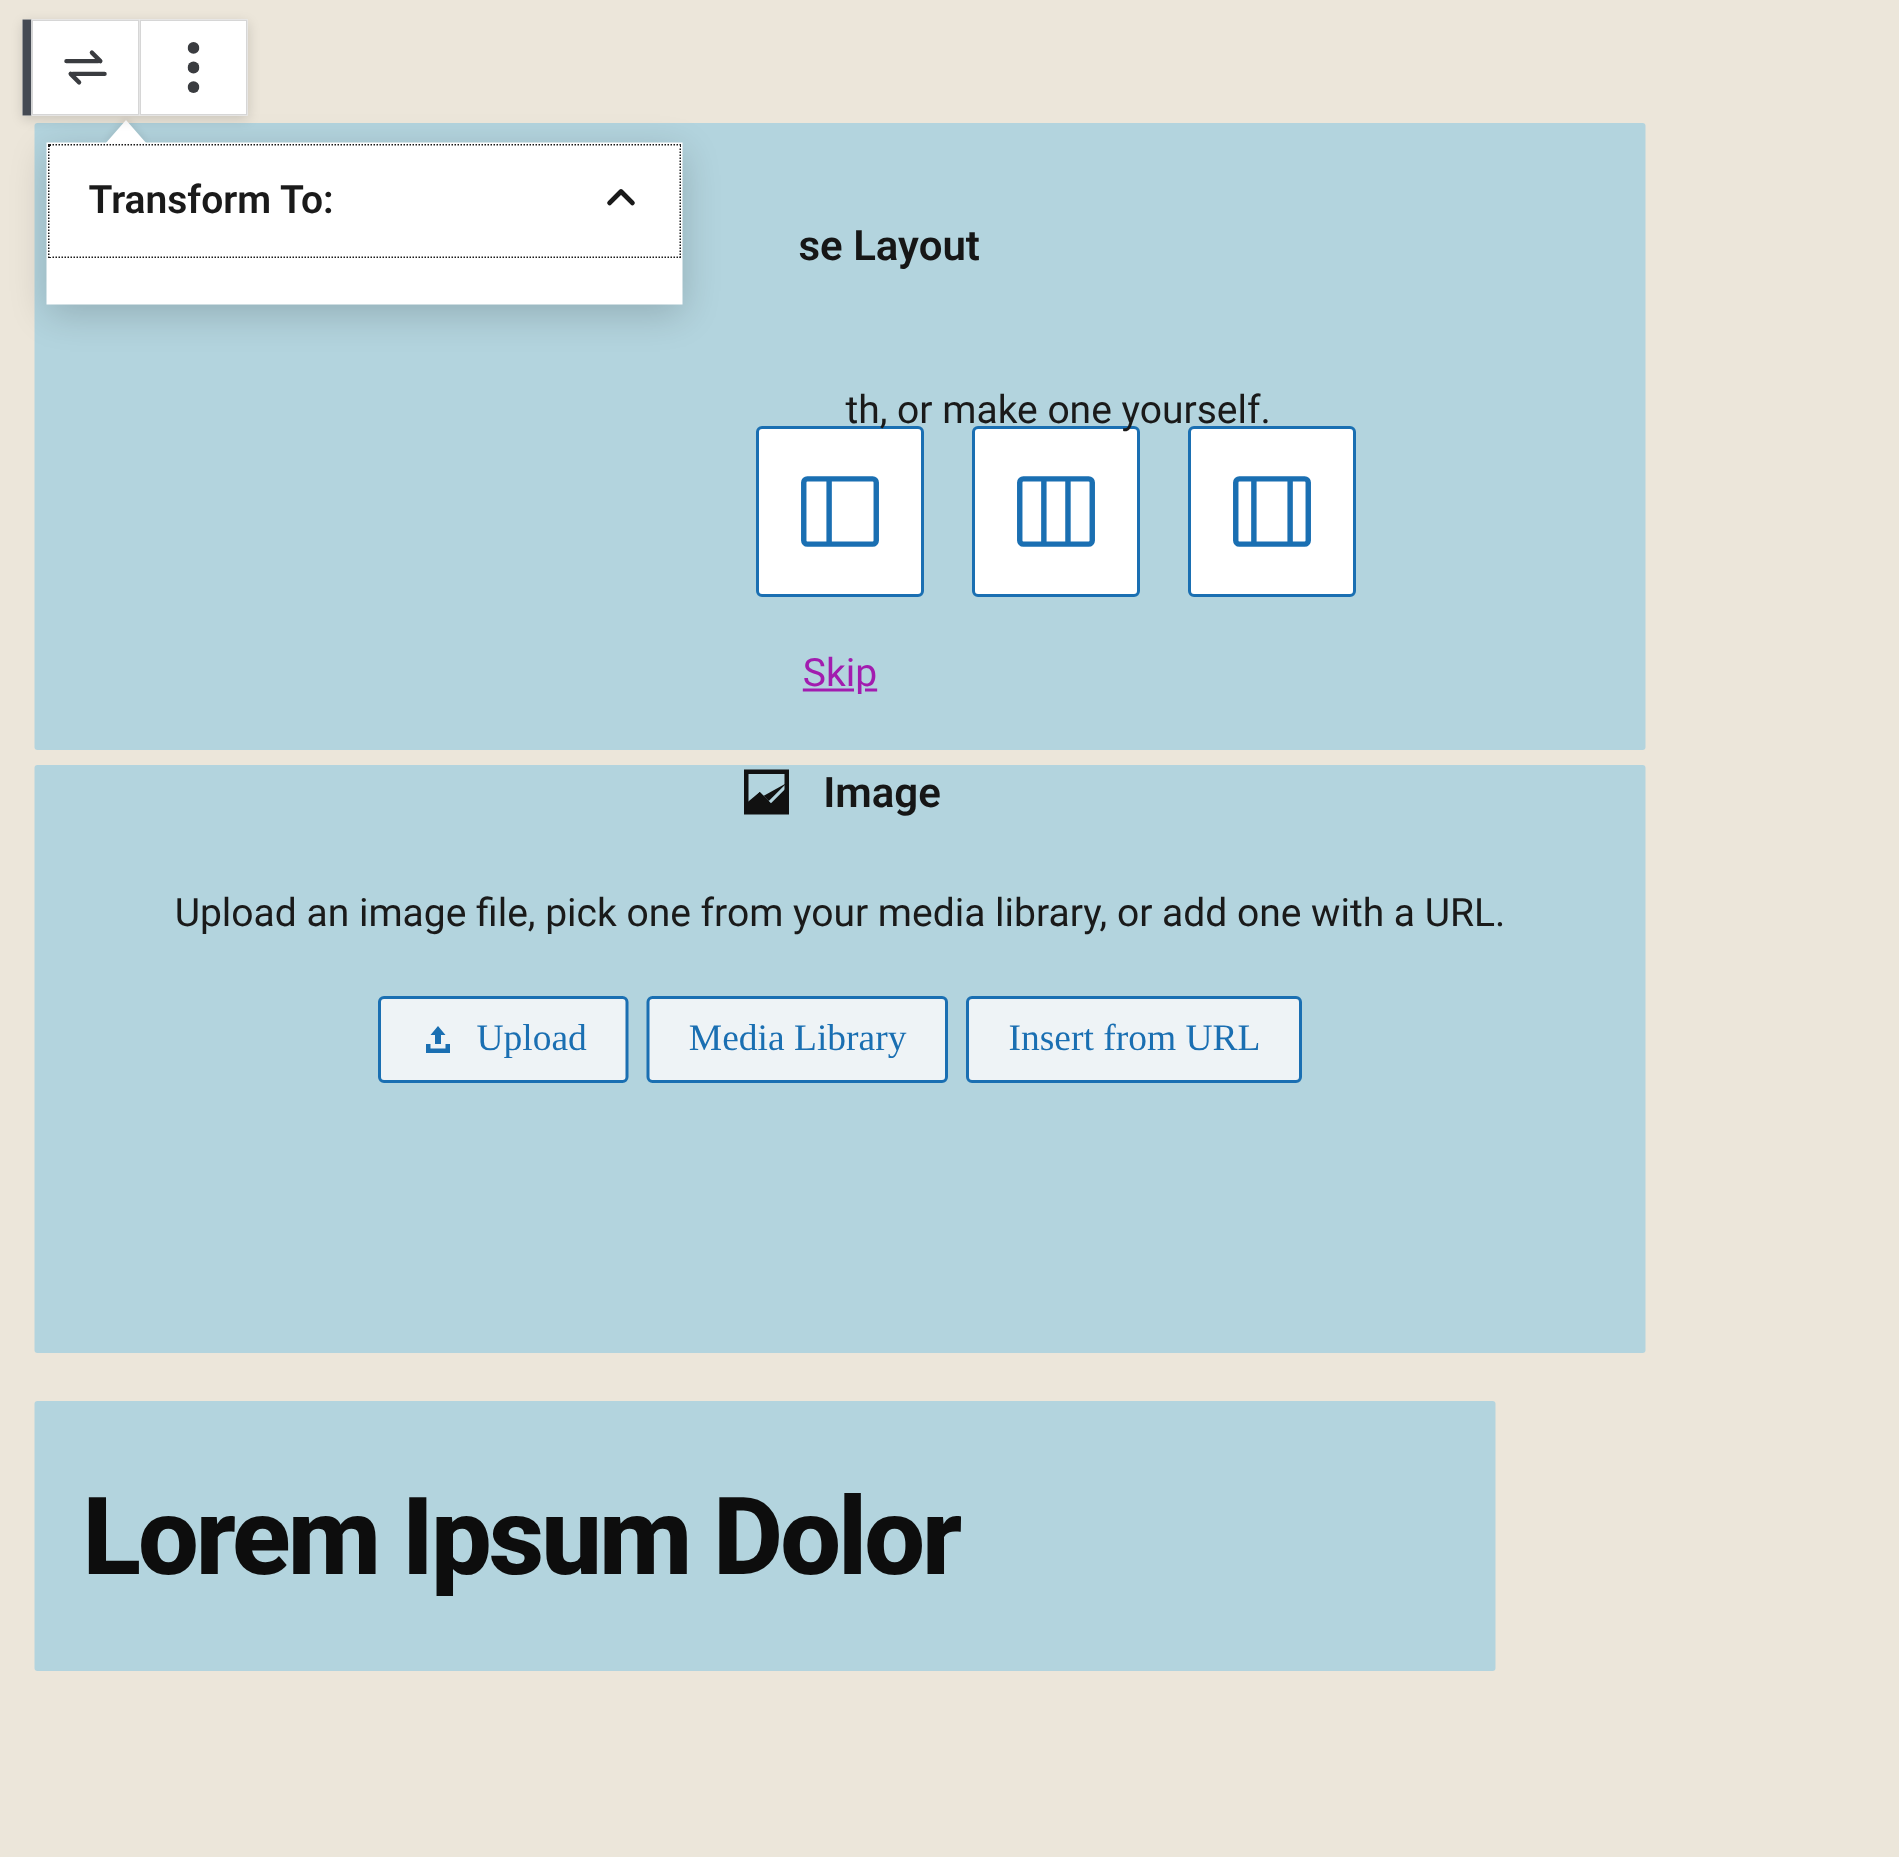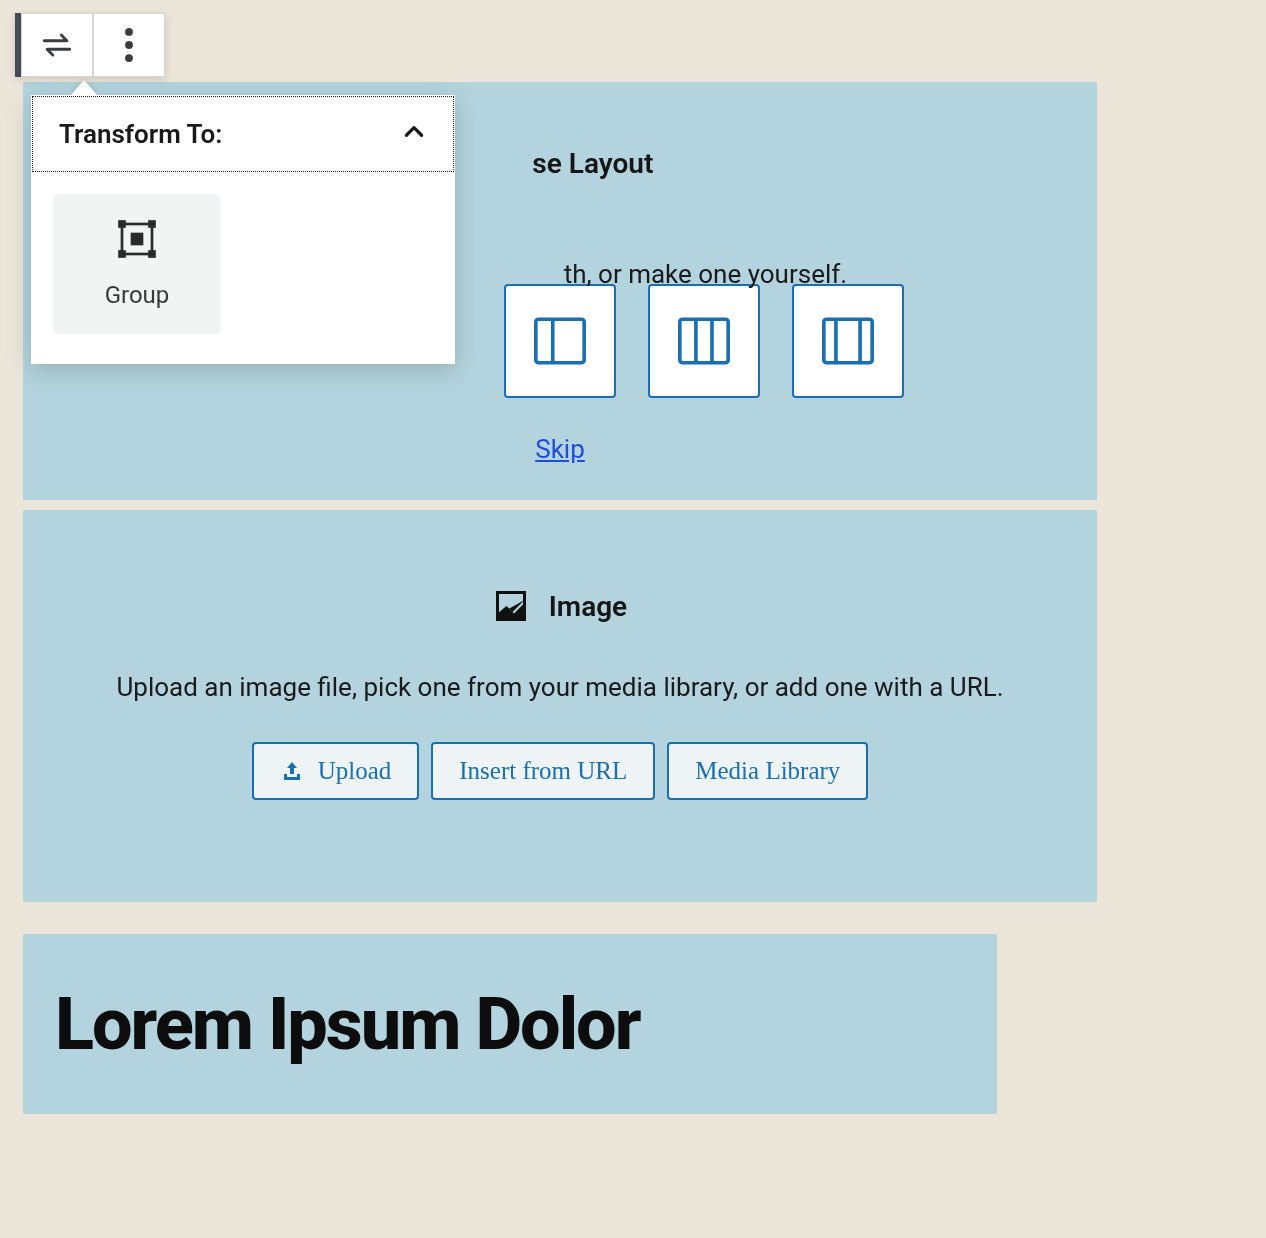--- a/index.html
+++ b/index.html
@@ -130,31 +130,30 @@
       border-radius: 4px;
       display: flex;
       align-items: center;
       justify-content: center;
       cursor: pointer;
     }
     .layout-opt svg { width: 58px; height: 58px; }
     .skip-link {
       margin-top: 36px;
       font-size: 26px;
-      color: #1d4ed8;
+      color: #a21caf;
       text-decoration: underline;
       cursor: pointer;
     }
 
     .panel.image {
       top: 510px; left: 23px; width: 1074px; height: 392px;
       display: flex;
       flex-direction: column;
       align-items: center;
-      padding-top: 78px;
     }
     .image-title-row {
       display: flex;
       align-items: center;
       gap: 20px;
     }
     .image-title-row svg { width: 36px; height: 36px; }
     .image-actions {
       display: flex;
       flex-wrap: wrap;
@@ -214,31 +213,20 @@
 
 <div class="popover">
   <div class="popover-header">
     <span class="popover-title">Transform To:</span>
     <span class="popover-chevron">
       <svg viewBox="0 0 24 24" fill="none" stroke="#1a1a1a" stroke-width="3">
           <path d="M5 15 L12 8 L19 15" stroke-linecap="round" stroke-linejoin="round"></path>
         </svg>
     </span>
   </div>
-  <div class="transform-card">
-    <svg viewBox="0 0 24 24" fill="none" stroke="#2a2a2a" stroke-width="1.6">
-      <rect x="3" y="3" width="18" height="18"></rect>
-      <rect x="1.5" y="1.5" width="3" height="3" fill="#2a2a2a"></rect>
-      <rect x="19.5" y="1.5" width="3" height="3" fill="#2a2a2a"></rect>
-      <rect x="1.5" y="19.5" width="3" height="3" fill="#2a2a2a"></rect>
-      <rect x="19.5" y="19.5" width="3" height="3" fill="#2a2a2a"></rect>
-      <rect x="9" y="9" width="6" height="6" fill="#2a2a2a"></rect>
-    </svg>
-    <span class="transform-label">Group</span>
-  </div>
 </div>
 
 <div class="panel layout">
   <div class="panel-title">
     <span style="visibility:hidden">Choo</span><span title="Choose Layout">se Layout</span>
   </div>
   <div class="panel-desc" style="visibility:hidden">Select a layout to start with, or make one yourself.</div>
   <div class="panel-desc" style="position:absolute; top:145px; width:100%; text-align:center;">
     <span style="visibility:hidden">Select a layout to start wi</span><span>th, or make one yourself.</span>
   </div>
@@ -284,23 +272,23 @@
 
   <div class="image-actions">
     <div class="action-btn">
       <svg viewBox="0 0 24 24" fill="#1a6fb2">
         <path d="M12 3 L7 9 L10 9 L10 15 L14 15 L14 9 L17 9 Z"></path>
         <path d="M4 15 L4 21 L20 21 L20 15 L17 15 L17 18 L7 18 L7 15 Z"></path>
       </svg>
       <span>Upload</span>
     </div>
     <div class="action-btn">
+      <span>Media Library</span>
+    </div>
+    <div class="action-btn">
       <span>Insert from URL</span>
-    </div>
-    <div class="action-btn">
-      <span>Media Library</span>
     </div>
   </div>
 </div>
 
 <div class="panel heading">
   <h2 class="heading-text">Lorem Ipsum Dolor</h2>
 </div>
 
 </body></html>

